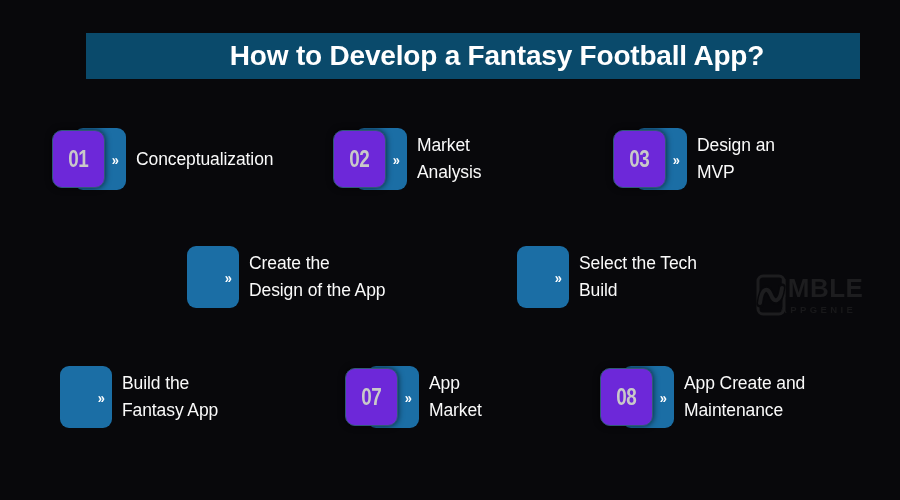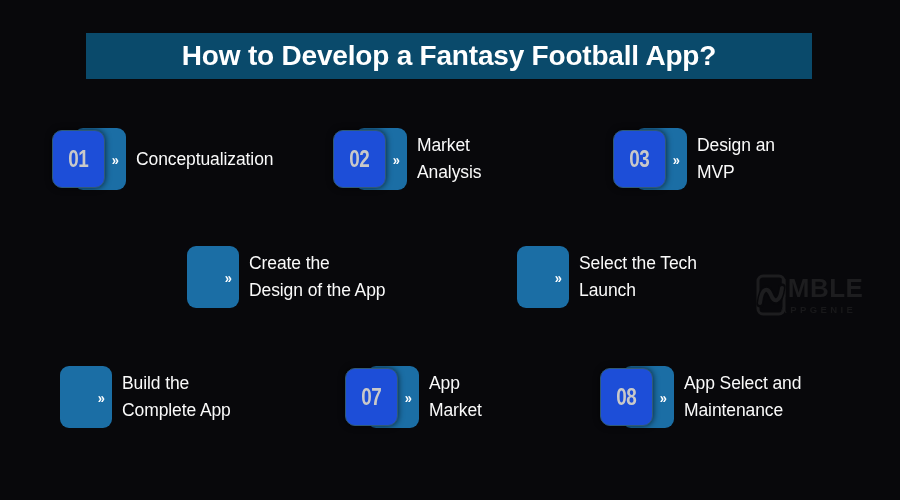--- a/index.html
+++ b/index.html
@@ -26,20 +26,21 @@
   .title-banner {
     position: absolute;
     left: 86px;
     top: 33px;
     width: 726px;
     height: 46px;
     background: #0a4a6b;
     display: flex;
     align-items: center;
     justify-content: center;
+    padding-left: 48px;
   }
   .title-text {
     color: #ffffff;
     font-size: 28px;
     font-weight: bold;
     letter-spacing: -0.2px;
     white-space: nowrap;
     line-height: 1;
   }
 
@@ -78,21 +79,21 @@
     line-height: 1;
     transform: scaleX(0.85);
   }
   
   .badge-face {
     position: absolute;
     left: 0;
     top: 2px;
     width: 53px;
     height: 58px;
-    background: #1d4ed8;
+    background: #6d28d9;
     border-radius: 10px;
     border: 1px solid #2f5a77;
     box-sizing: border-box;
     display: flex;
     align-items: center;
     justify-content: center;
     box-shadow: 0 0 6px rgba(0,0,0,0.7);
   }
   .badge-number {
     color: #c9c9c9;
@@ -208,31 +209,31 @@
 Design of the App</div>
   </div>
 
   <div class="step" style="left:495px; top:246px;">
     <div class="badge">
       <div class="badge-tab">
         <span class="chevron">»</span>
       </div>
     </div>
     <div class="step-label">Select the Tech
-Launch</div>
+Build</div>
   </div>
 
   <div class="step" style="left:38px; top:366px;">
     <div class="badge">
       <div class="badge-tab">
         <span class="chevron">»</span>
       </div>
     </div>
     <div class="step-label">Build the
-Complete App</div>
+Fantasy App</div>
   </div>
 
   <div class="step" style="left:345px; top:366px;">
     <div class="badge">
       <div class="badge-tab">
         <span class="chevron">»</span>
       </div>
       <div class="badge-face">
         <span class="badge-number">07</span>
       </div>
@@ -243,21 +244,21 @@
 
   <div class="step" style="left:600px; top:366px;">
     <div class="badge">
       <div class="badge-tab">
         <span class="chevron">»</span>
       </div>
       <div class="badge-face">
         <span class="badge-number">08</span>
       </div>
     </div>
-    <div class="step-label">App Select and
+    <div class="step-label">App Create and
 Maintenance</div>
   </div>
 
   <div class="watermark">
     <div class="wm-mark">
       <svg width="30" height="42" viewBox="0 0 30 42">
         <rect x="2" y="2" width="26" height="38" rx="5" ry="5" fill="none" stroke="#1d1d1f" stroke-width="3"></rect>
         <path d="M4 30 C6 12, 12 12, 15 21 C18 30, 24 30, 26 13" fill="none" stroke="#08080b" stroke-width="7" stroke-linecap="round"></path>
         <path d="M4 29 C6 13, 12 13, 15 21 C18 29, 24 29, 26 14" fill="none" stroke="#1d1d1f" stroke-width="4" stroke-linecap="round"></path>
       </svg>

